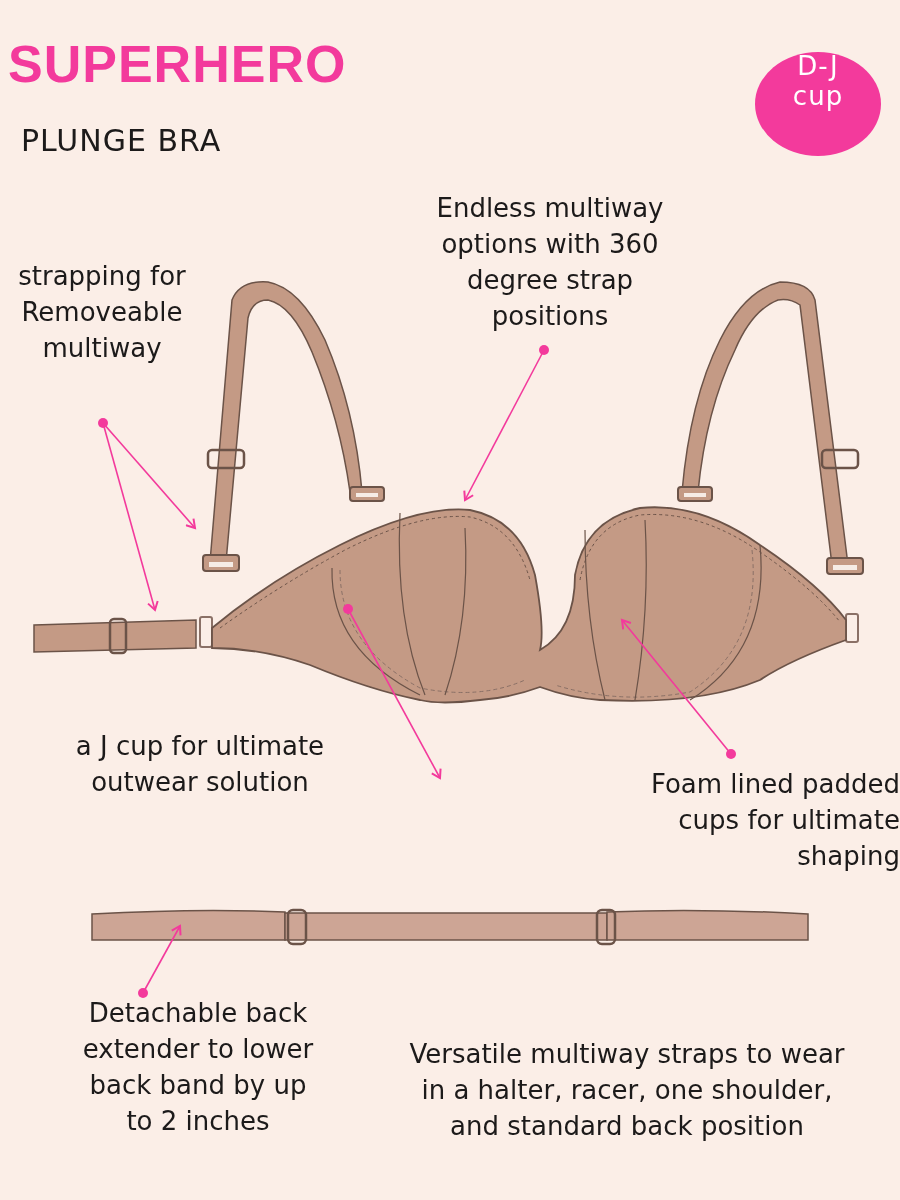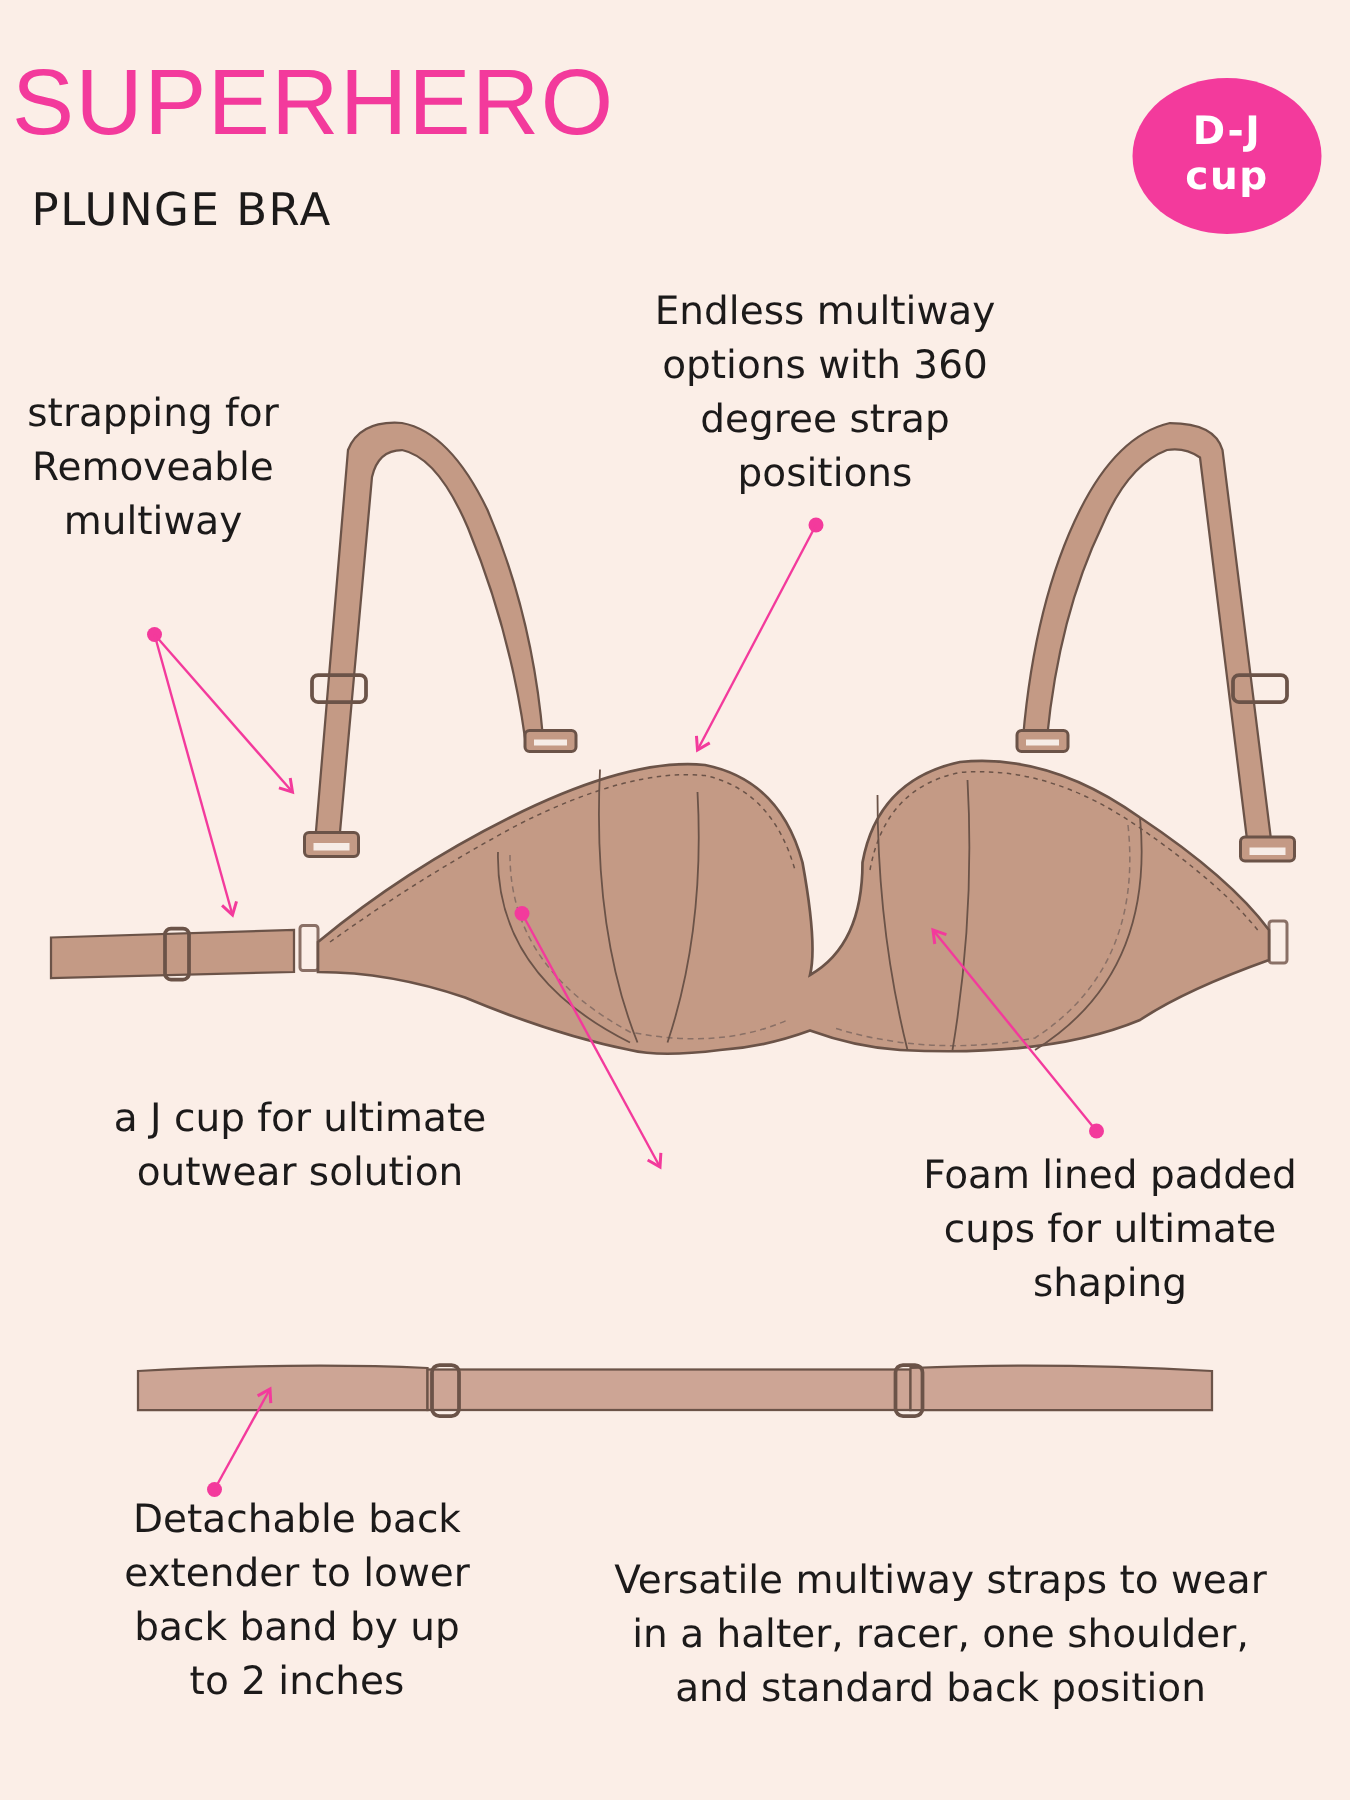--- a/index.html
+++ b/index.html
@@ -1,19 +1,19 @@
 <!DOCTYPE html>
 <html><head>
 <meta charset="utf-8">
 <style>
   html,body{margin:0;padding:0;}
   body{width:900px;height:1200px;background:#fbeee7;position:relative;overflow:hidden;font-family:"DejaVu Sans","Liberation Sans",sans-serif;color:#1c1a1a;}
-  .title{position:absolute;left:8px;top:38px;font-family:"Liberation Sans",sans-serif;font-weight:normal;font-size:62px;letter-spacing:1px;line-height:1;}
+  .title{position:absolute;left:8px;top:38px;font-family:"Liberation Sans",sans-serif;font-weight:bold;font-size:52px;letter-spacing:1px;line-height:1;}
   .subtitle{position:absolute;left:9px;top:114px;font-size:30px;letter-spacing:1px;line-height:1;font-weight:normal;}
-  .badge{position:absolute;left:755px;top:52px;width:126px;height:104px;border-radius:50%;display:flex;flex-direction:column;align-items:center;justify-content:center;color:#fff;font-size:26px;line-height:1.15;letter-spacing:1px;font-weight:bold;}
+  .badge{position:absolute;left:755px;top:52px;width:126px;height:104px;border-radius:50%;display:flex;flex-direction:column;align-items:center;color:#fff;font-size:26px;line-height:1.15;letter-spacing:1px;}
   .badge{height:104px;width:126px;}
   .callout{position:absolute;text-align:center;font-size:26px;line-height:36px;white-space:nowrap;}
   .callout span{display:block;}
   svg.art{position:absolute;left:0;top:0;}
 </style>
 </head>
 <body>
 
 <svg class="art" width="900" height="1200" viewBox="0 0 900 1200">
   <defs>
@@ -106,21 +106,21 @@
   <span>options with 360</span>
   <span>degree strap</span>
   <span>positions</span>
 </div>
 
 <div class="callout" style="left:40px;top:728px;width:320px;">
   <span>a J cup for ultimate</span>
   <span>outwear solution</span>
 </div>
 
-<div class="callout" style="left:580px;top:766px;width:320px;">
+<div class="callout" style="left:580px;top:766px;width:320px;text-align:right;">
   <span>Foam lined padded</span>
   <span>cups for ultimate</span>
   <span>shaping</span>
 </div>
 
 <div class="callout" style="left:0;top:995px;width:316px;padding-left:40px;">
   <span>Detachable back</span>
   <span>extender to lower</span>
   <span>back band by up</span>
   <span>to 2 inches</span>

